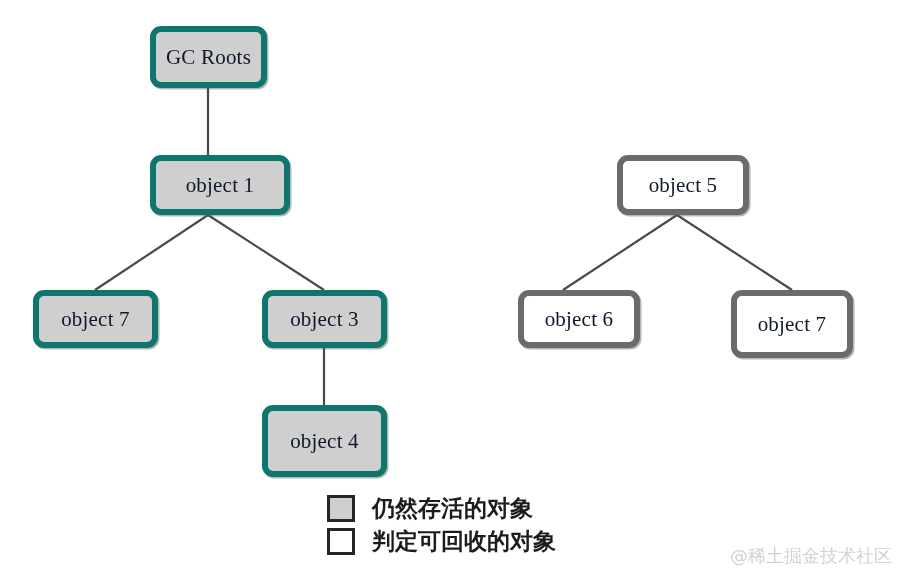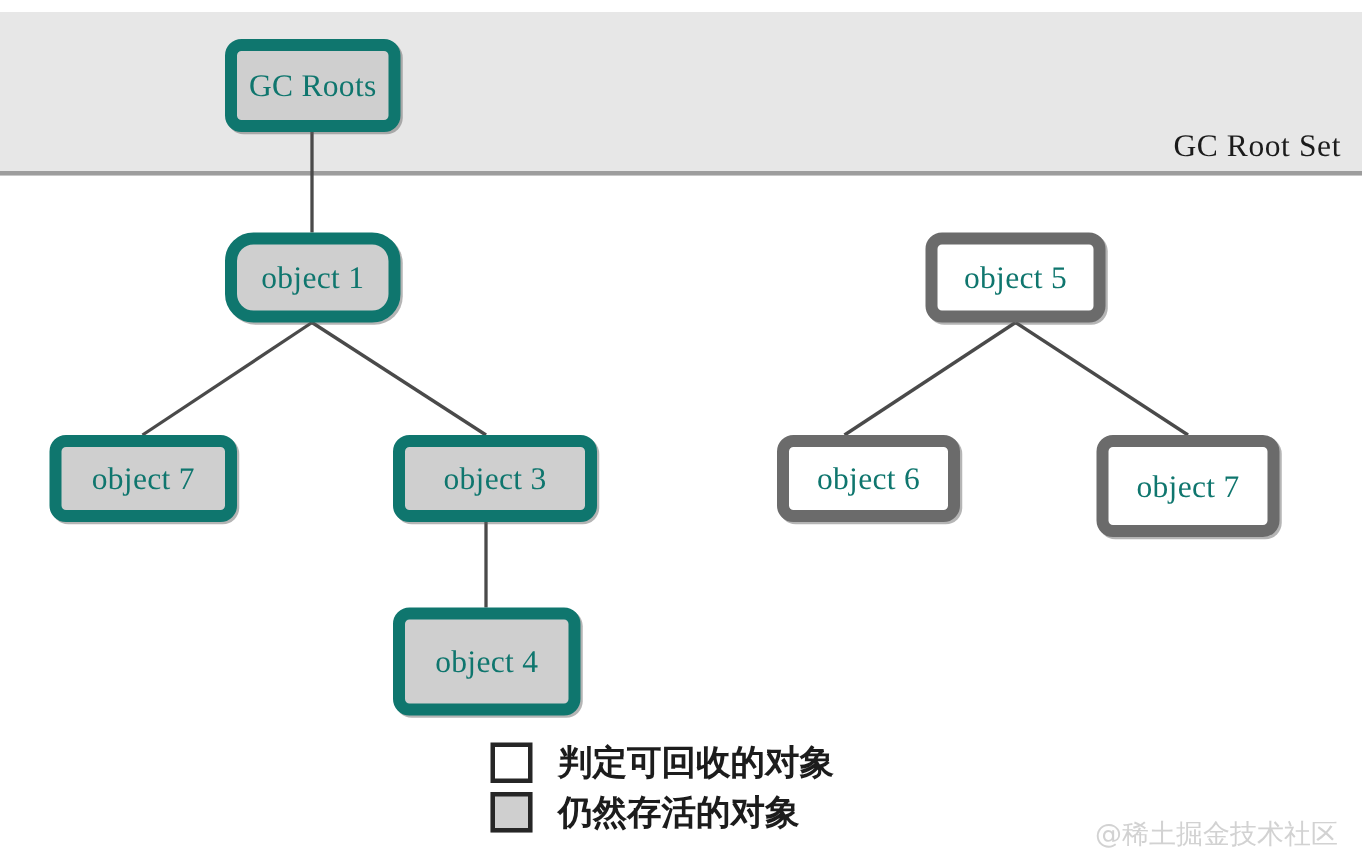--- a/index.html
+++ b/index.html
@@ -43,27 +43,27 @@
     left: 0;
     top: 0;
     width: 908px;
     height: 576px;
   }
 
   
   .node {
     position: absolute;
     box-sizing: border-box;
-    border: 8px solid #0f766e;
+    border: 6px solid #0f766e;
     border-radius: 11px;
     display: flex;
     align-items: center;
     justify-content: center;
     font-size: 21px;
-    color: #0f766e;
+    color: #0f172a;
     letter-spacing: 0.2px;
     box-shadow: 1.5px 1.5px 0 rgba(90,90,90,0.45);
   }
   .node.alive {
     background: #cfcfcf;
   }
   .node.garbage {
     background: #ffffff;
     border-color: #6b6b6b;
   }
@@ -108,66 +108,63 @@
     color: #d2d2d2;
     font-family: "DejaVu Sans", "Liberation Sans", sans-serif;
     white-space: nowrap;
   }
 </style>
 </head>
 <body>
 
 <div id="canvas">
 
-  <div class="root-band">
-    <span class="root-band-label">GC Root Set</span>
-  </div>
 
   <svg id="links" viewBox="0 0 908 576" xmlns="http://www.w3.org/2000/svg">
       <line x1="208" y1="88" x2="208" y2="155" stroke="#4a4a4a" stroke-width="2.2"></line>
       <line x1="208" y1="215" x2="95" y2="290" stroke="#4a4a4a" stroke-width="2.2"></line>
       <line x1="208" y1="215" x2="324" y2="290" stroke="#4a4a4a" stroke-width="2.2"></line>
       <line x1="324" y1="348" x2="324" y2="405" stroke="#4a4a4a" stroke-width="2.2"></line>
       <line x1="677" y1="215" x2="563" y2="290" stroke="#4a4a4a" stroke-width="2.2"></line>
       <line x1="677" y1="215" x2="792" y2="290" stroke="#4a4a4a" stroke-width="2.2"></line>
     </svg>
 
   <div id="nodes">
       <div class="node alive" style="left: 150px; top: 26px; width: 117px; height: 62px;">
         <span class="node-label">GC Roots</span>
       </div>
-      <div class="node alive" style="left: 150px; top: 155px; width: 117px; height: 60px; border-radius: 19px;">
+      <div class="node alive" style="left: 150px; top: 155px; width: 140px; height: 60px;">
         <span class="node-label">object 1</span>
       </div>
       <div class="node alive" style="left: 33px; top: 290px; width: 125px; height: 58px;">
         <span class="node-label">object 7</span>
       </div>
-      <div class="node alive" style="left: 262px; top: 290px; width: 136px; height: 58px;">
+      <div class="node alive" style="left: 262px; top: 290px; width: 125px; height: 58px;">
         <span class="node-label">object 3</span>
       </div>
       <div class="node alive" style="left: 262px; top: 405px; width: 125px; height: 72px;">
         <span class="node-label">object 4</span>
       </div>
-      <div class="node garbage" style="left: 617px; top: 155px; width: 120px; height: 60px;">
+      <div class="node garbage" style="left: 617px; top: 155px; width: 132px; height: 60px;">
         <span class="node-label">object 5</span>
       </div>
       <div class="node garbage" style="left: 518px; top: 290px; width: 122px; height: 58px;">
         <span class="node-label">object 6</span>
       </div>
       <div class="node garbage" style="left: 731px; top: 290px; width: 122px; height: 68px;">
         <span class="node-label">object 7</span>
       </div>
     </div>
 
   <div class="legend">
     <div class="legend-row">
+      <span class="swatch alive"></span>
+      <span class="legend-text">仍然存活的对象</span>
+    </div>
+    <div class="legend-row">
       <span class="swatch garbage"></span>
       <span class="legend-text">判定可回收的对象</span>
-    </div>
-    <div class="legend-row">
-      <span class="swatch alive"></span>
-      <span class="legend-text">仍然存活的对象</span>
     </div>
   </div>
 
   <div class="watermark">@稀土掘金技术社区</div>
 
 </div>
 
 </body></html>

